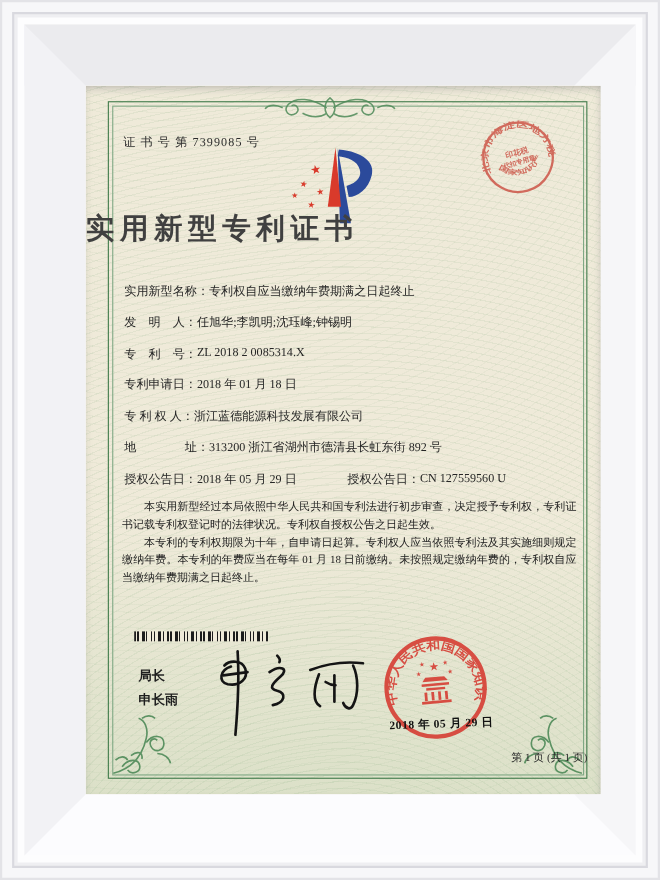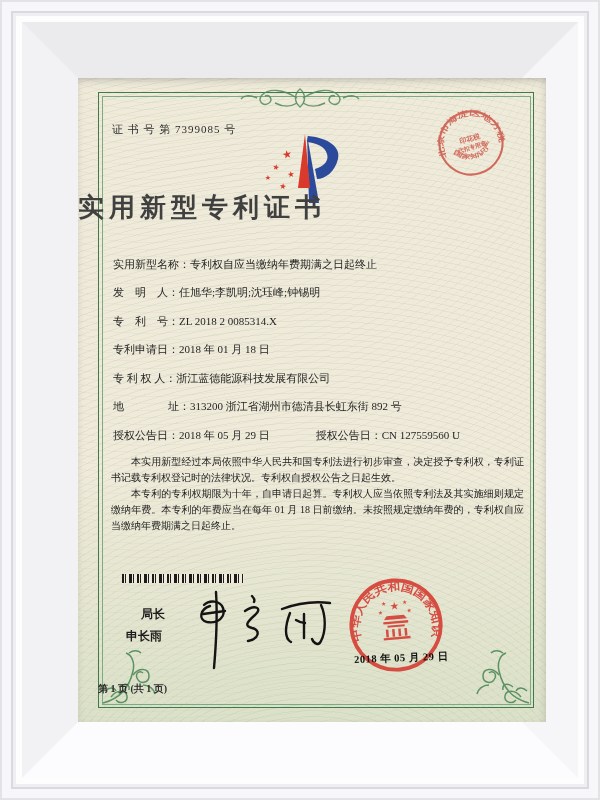--- a/index.html
+++ b/index.html
@@ -60,28 +60,28 @@
   .paras{position:absolute;left:33px;right:22px;top:376px;font-size:10px;
     line-height:16px;color:#222;text-align:justify;}
   .paras p{margin:0;text-indent:2em;}
   .barcode{position:absolute;left:44px;top:496px;width:122px;height:9px;
     background:repeating-linear-gradient(90deg,
       #1c1c1c 0 1.5px, #efead9 1.5px 3px,
       #1c1c1c 3px 4px,  #efead9 4px 7px,
       #1c1c1c 7px 9.5px,#efead9 9.5px 11px,
       #1c1c1c 11px 12px,#efead9 12px 15px);
   }
-  .signer-title{position:absolute;left:48px;top:528px;font-size:12px;font-weight:700;color:#1e1e1e;margin-left:15px;}
+  .signer-title{position:absolute;left:48px;top:528px;font-size:12px;font-weight:700;color:#1e1e1e;}
   .signer-name{position:absolute;left:48px;top:550px;font-size:12px;font-weight:700;color:#1e1e1e;}
   .signature{position:absolute;left:112px;top:506px;width:170px;height:92px;z-index:2;}
   .seal-main{position:absolute;left:270px;top:499px;width:96px;height:96px;z-index:1;}
   .seal-date{position:absolute;left:276px;top:573px;width:110px;font-size:10.5px;font-weight:700;
     color:#111;letter-spacing:.5px;transform:rotate(-2deg);z-index:3;white-space:nowrap;}
-  .page-footer{position:absolute;left:20px;right:12px;top:604px;text-align:left;
-    font-size:10px;color:#2c2c2c;font-weight:bold;}
+  .page-footer{position:absolute;left:20px;right:12px;top:604px;text-align:right;
+    font-size:10px;color:#2c2c2c;}
   .tax-stamp{position:absolute;left:358px;top:30px;width:70px;height:70px;}
   .flourish-bl{position:absolute;left:21px;top:567px;width:62px;height:62px;}
   .flourish-br{position:absolute;right:13px;top:567px;width:62px;height:62px;transform:scaleX(-1);}
   .top-ornament{position:absolute;left:157px;top:3px;width:130px;height:34px;}
   svg text{font-family:"Liberation Serif","DejaVu Serif",serif;}
 </style>
 </head>
 <body>
 
 <div class="frame">

